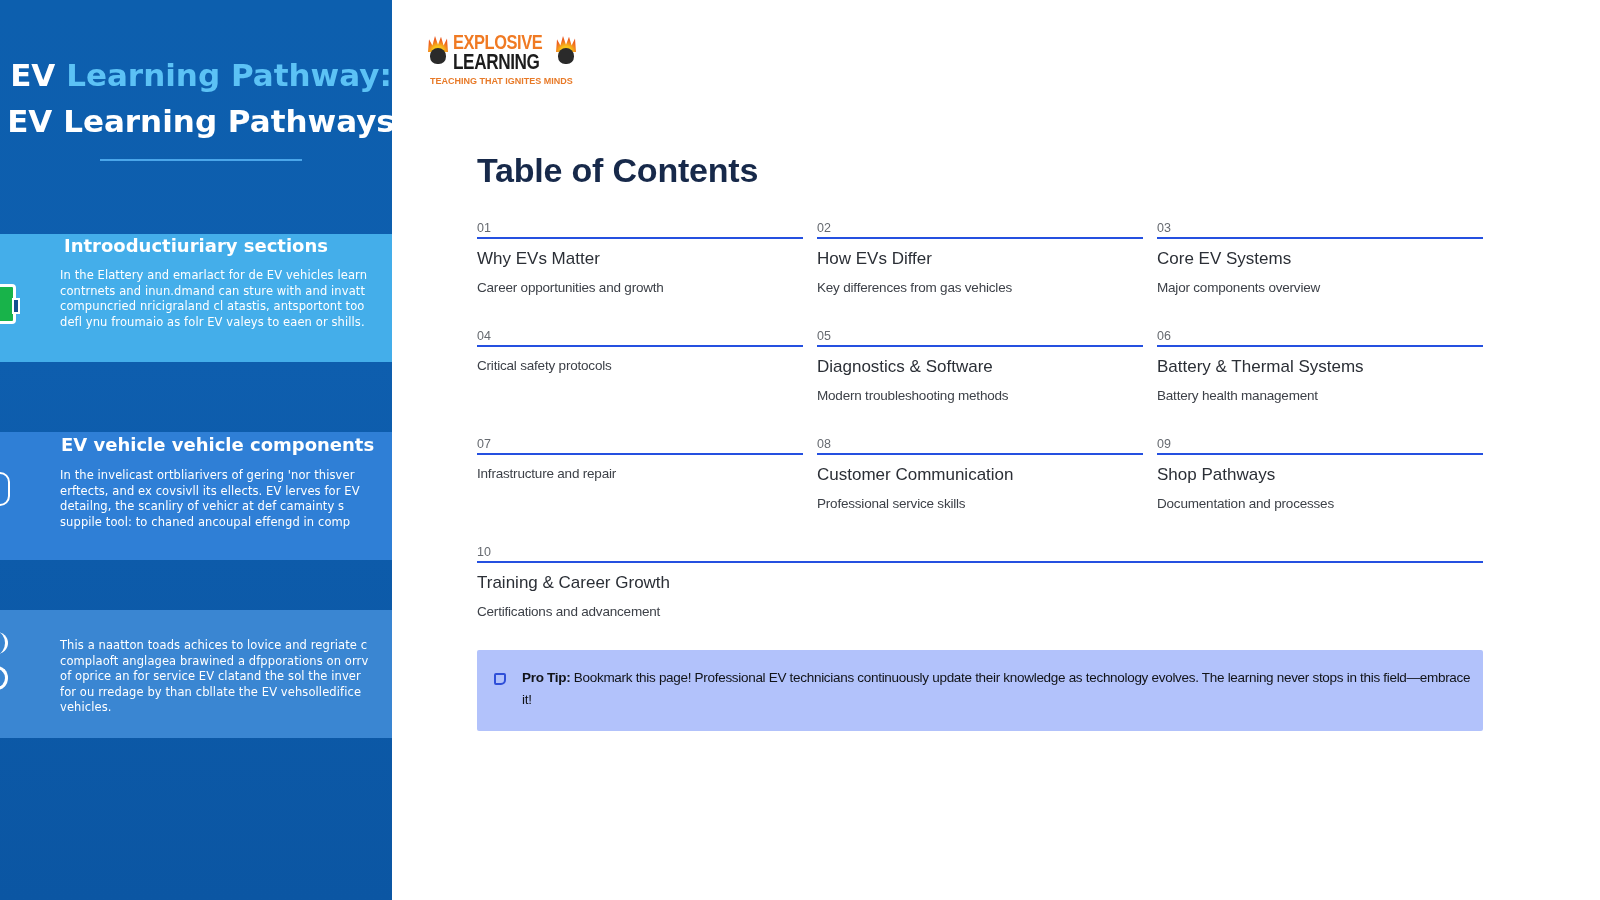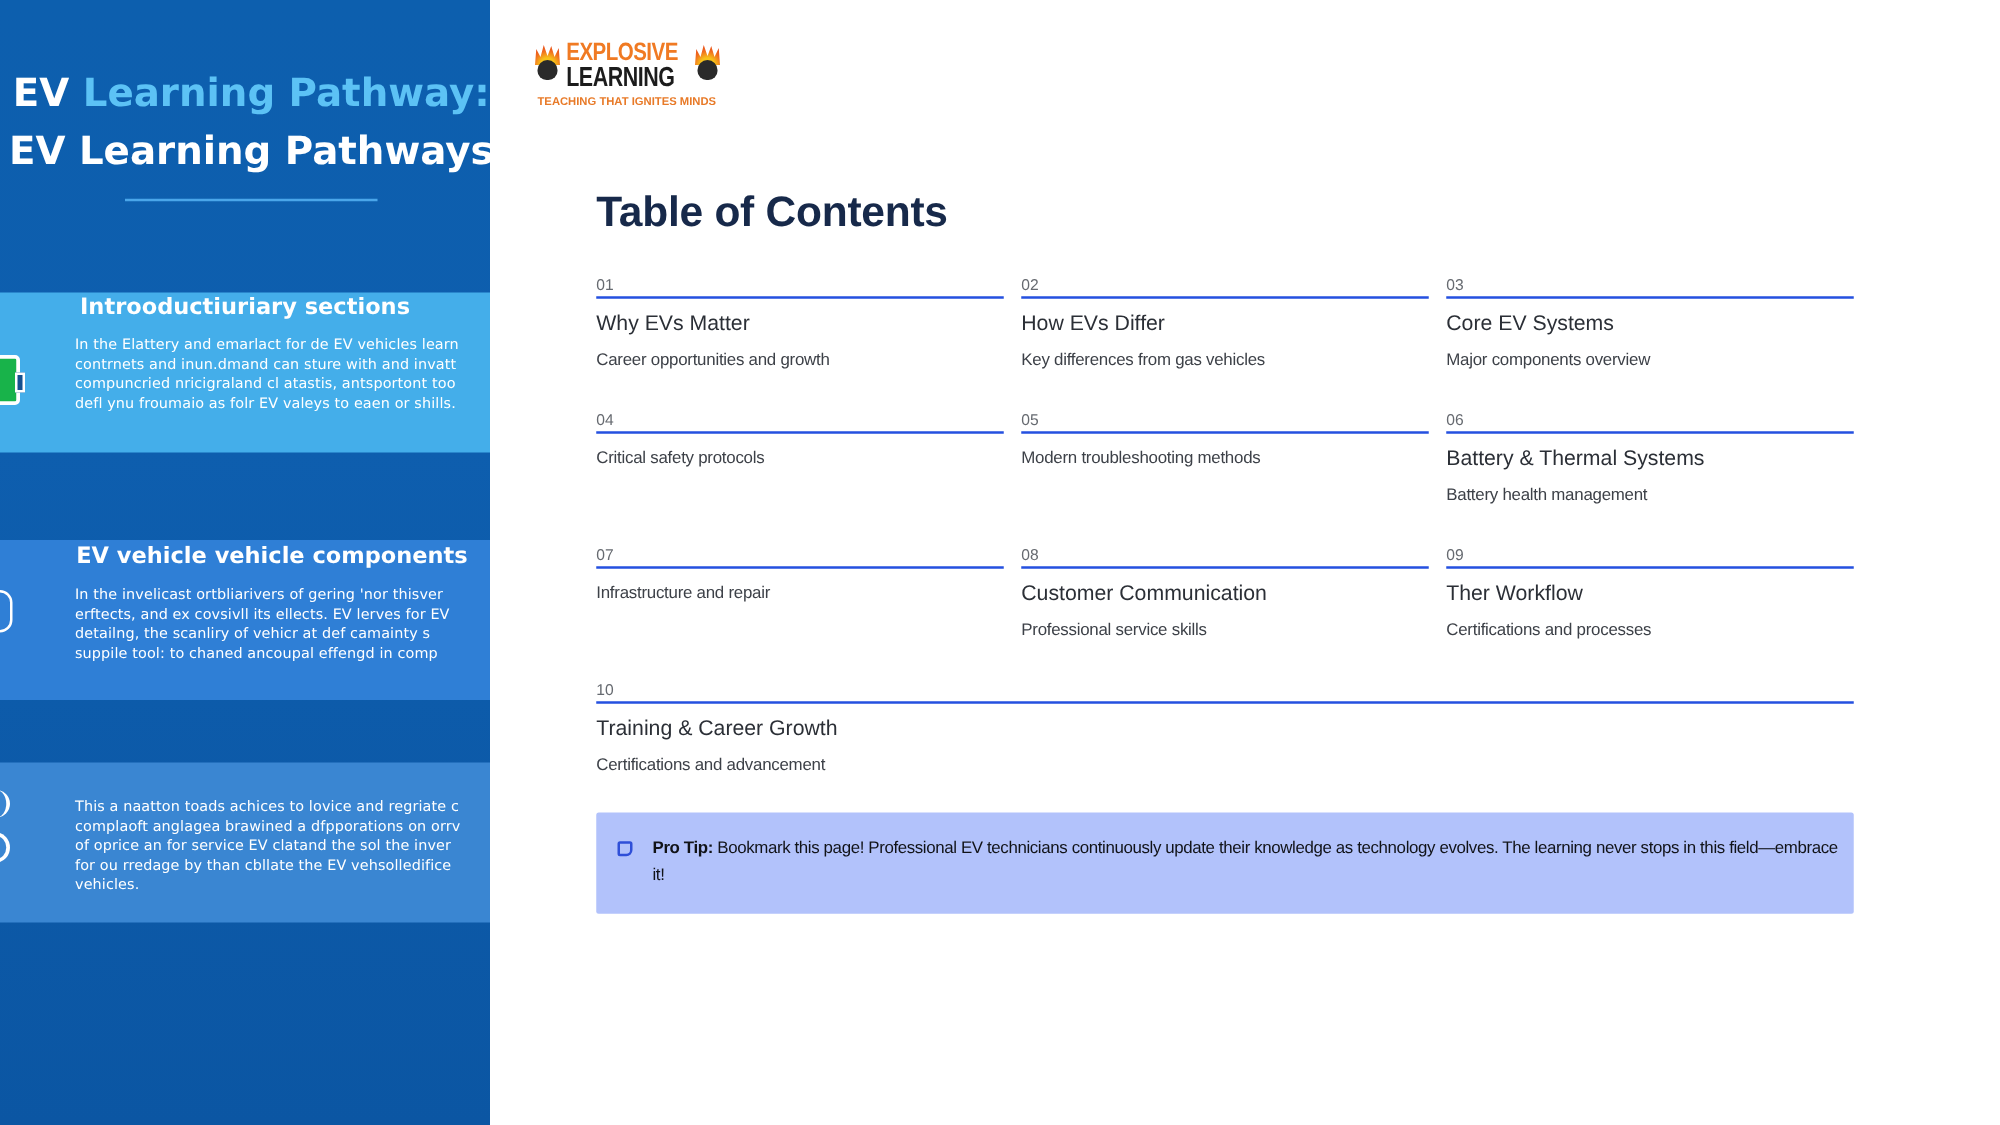--- a/index.html
+++ b/index.html
@@ -204,20 +204,21 @@
   </div>
 
   <div class="toc-item" style="left:0;top:108px">
     <div class="num">04</div>
     <div class="rule"></div>
     <div class="desc">Critical safety protocols</div>
   </div>
   <div class="toc-item" style="left:340px;top:108px">
     <div class="num">05</div>
     <div class="rule"></div>
+    <div class="title">Diagnostics &amp; Software</div>
     <div class="desc">Modern troubleshooting methods</div>
   </div>
   <div class="toc-item" style="left:680px;top:108px">
     <div class="num">06</div>
     <div class="rule"></div>
     <div class="title">Battery &amp; Thermal Systems</div>
     <div class="desc">Battery health management</div>
   </div>
 
   <div class="toc-item" style="left:0;top:216px">
@@ -227,22 +228,22 @@
   </div>
   <div class="toc-item" style="left:340px;top:216px">
     <div class="num">08</div>
     <div class="rule"></div>
     <div class="title">Customer Communication</div>
     <div class="desc">Professional service skills</div>
   </div>
   <div class="toc-item" style="left:680px;top:216px">
     <div class="num">09</div>
     <div class="rule"></div>
-    <div class="title">Ther Workflow</div>
-    <div class="desc">Certifications and processes</div>
+    <div class="title">Shop Pathways</div>
+    <div class="desc">Documentation and processes</div>
   </div>
 
   <div class="toc-item wide" style="left:0;top:324px">
     <div class="num">10</div>
     <div class="rule"></div>
     <div class="title">Training &amp; Career Growth</div>
     <div class="desc">Certifications and advancement</div>
   </div>
 </div>
 

